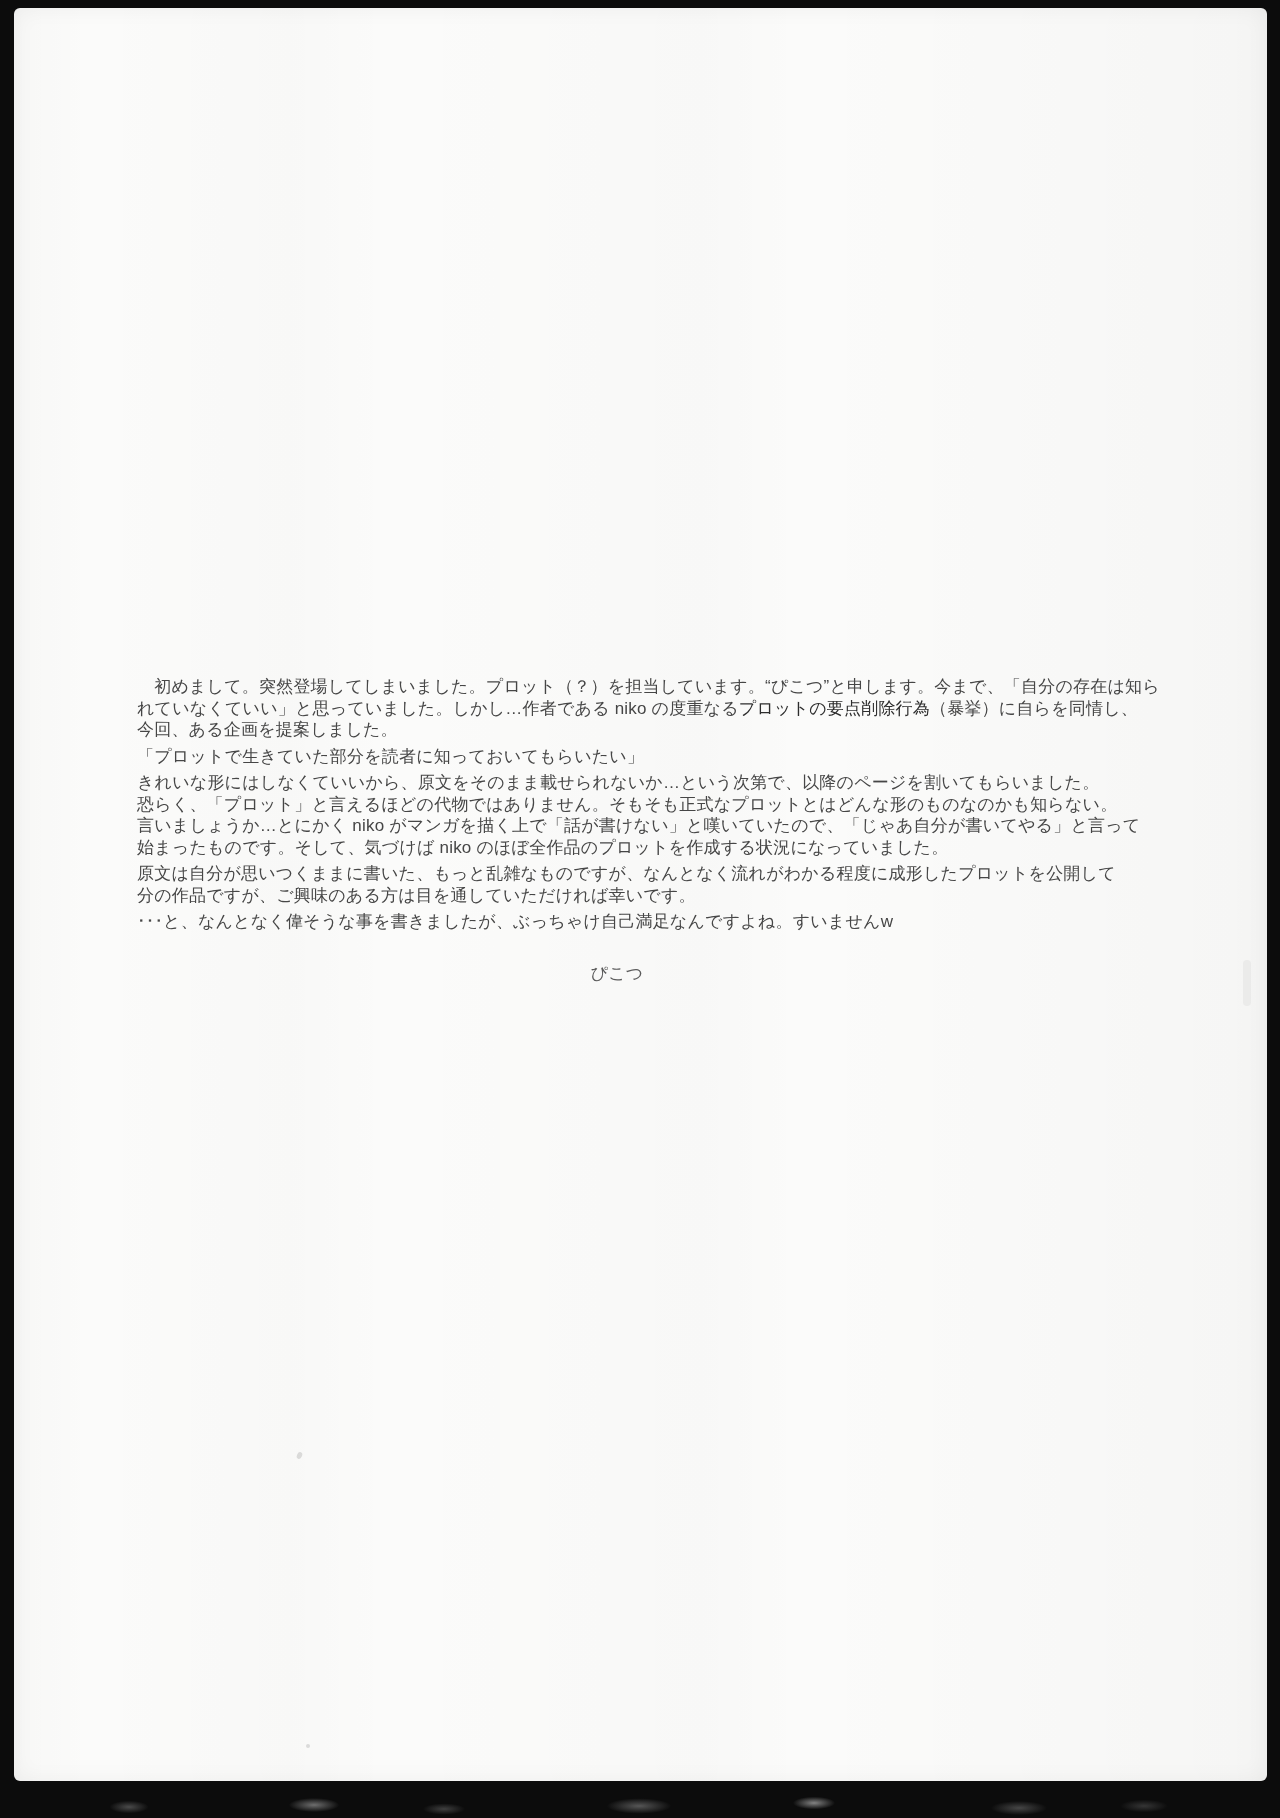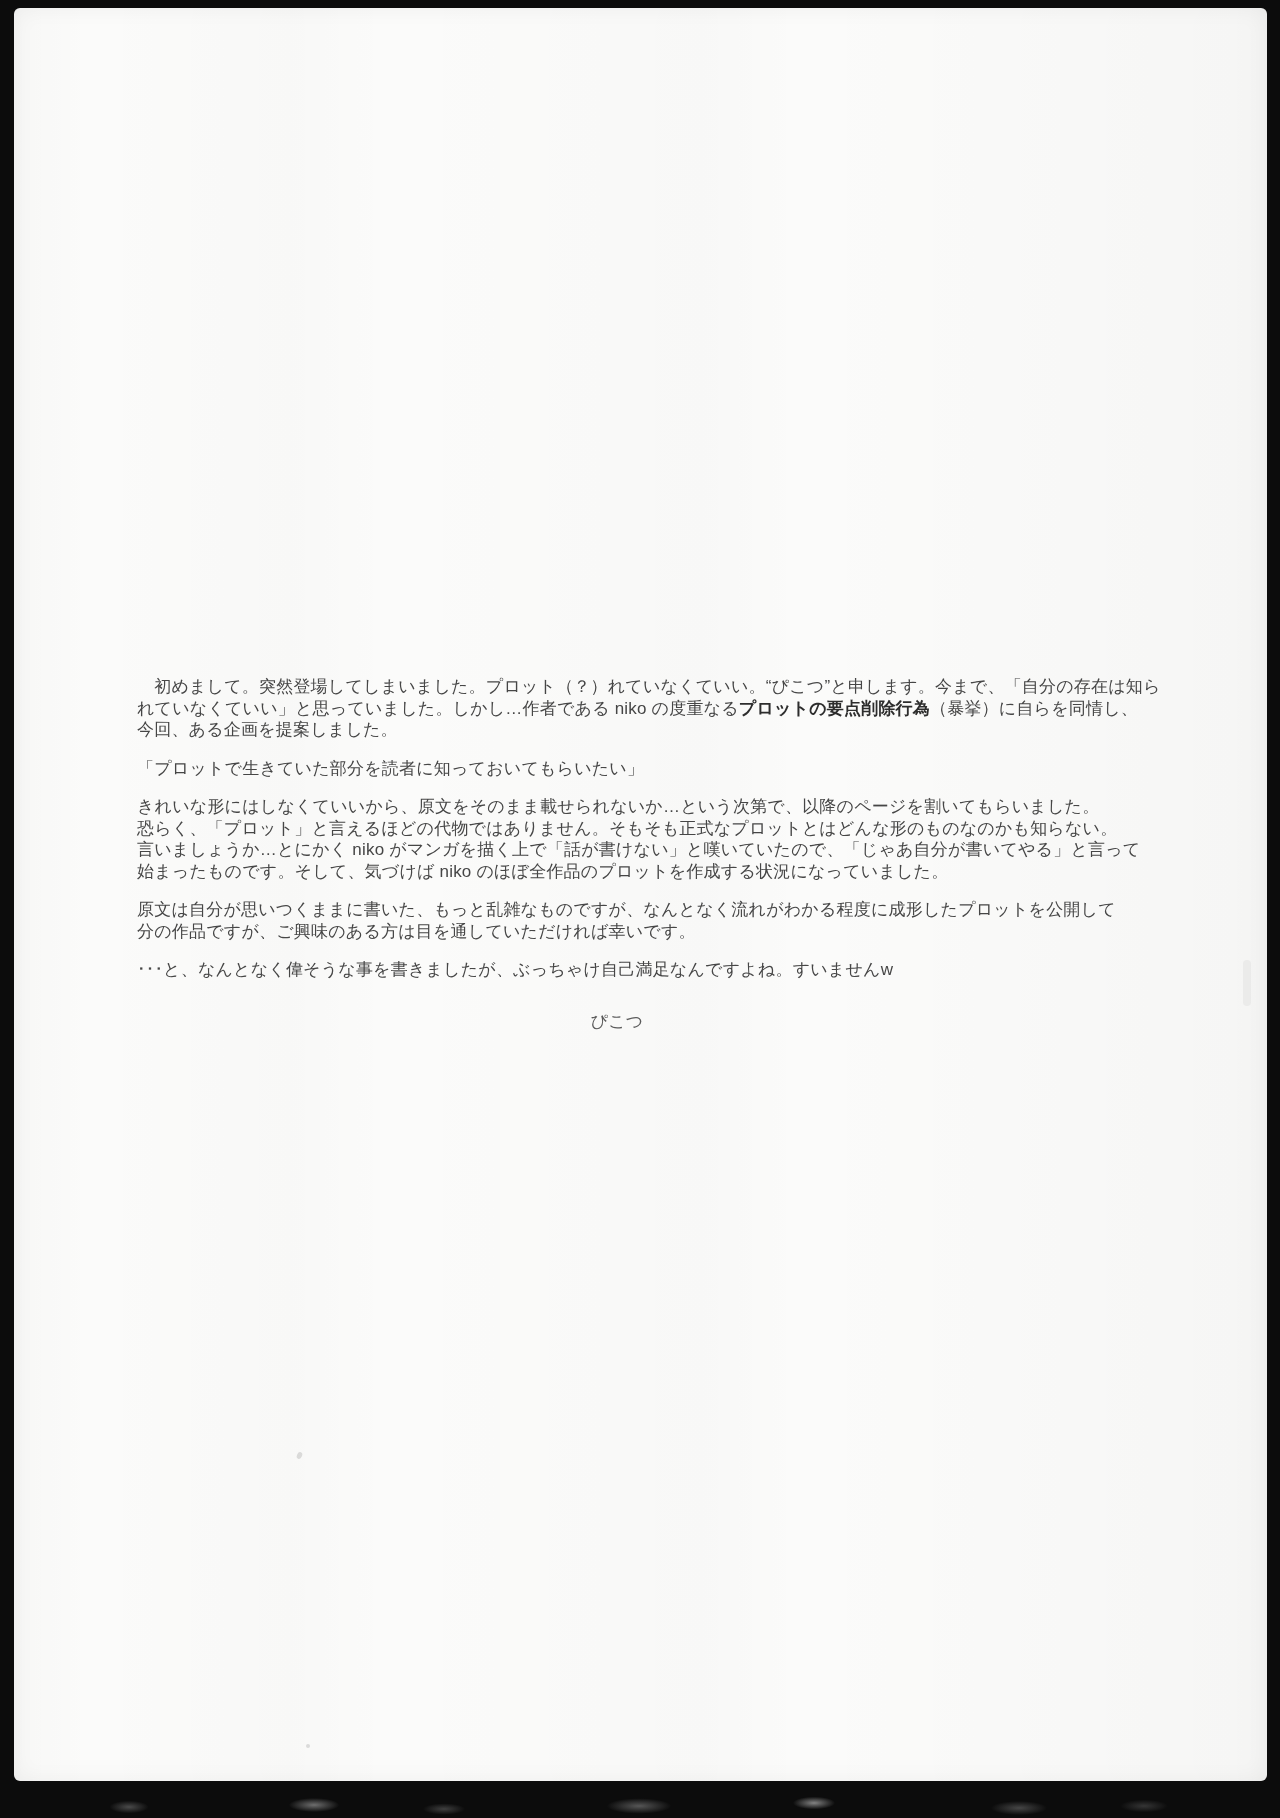--- a/index.html
+++ b/index.html
@@ -48,22 +48,22 @@
   
   .text-block {
     position: absolute;
     top: 676px; left: 137px; width: 962px;
     color: #464646;
     font-size: 17px;
     line-height: 21.5px;
     letter-spacing: 0.2px;
   }
   .line { height: 21.5px; white-space: pre; overflow: visible; }
-  .paragraph + .paragraph { margin-top: 17px; }
-  .bold { font-weight: bold; color: #2d2d2d; }
+  .paragraph + .paragraph { margin-top: 5px; }
+  .bold { font-weight: normal; color: #2d2d2d; }
   .signature {
     margin-top: 30px;
     text-align: center;
     padding-right: 2px;
     color: #5a5a5a;
   }
   
   .speck { position: absolute; background: rgba(60,60,60,0.16); border-radius: 50%; }
   .speck.s1 { left: 297px; top: 1452px; width: 5px; height: 7px; transform: rotate(25deg); }
   .speck.s2 { left: 306px; top: 1744px; width: 4px; height: 4px; }
@@ -74,21 +74,21 @@
 
 <div class="page"></div>
 
 <div class="speck s1"></div>
 <div class="speck s2"></div>
 <div class="speck s3"></div>
 
 <div class="text-block">
   <div>
       <div class="paragraph">
-        <div class="line"><span>　初めまして。突然登場してしまいました。プロット（？）れていなくていい。“ぴこつ”と申します。今まで、「自分の存在は知ら</span></div>
+        <div class="line"><span>　初めまして。突然登場してしまいました。プロット（？）を担当しています。“ぴこつ”と申します。今まで、「自分の存在は知ら</span></div>
         <div class="line"><span>れていなくていい」と思っていました。しかし…作者である niko の度重なる</span><span class="bold">プロットの要点削除行為</span><span>（暴挙）に自らを同情し、</span></div>
         <div class="line"><span>今回、ある企画を提案しました。</span></div>
       </div>
       <div class="paragraph">
         <div class="line"><span>「プロットで生きていた部分を読者に知っておいてもらいたい」</span></div>
       </div>
       <div class="paragraph">
         <div class="line"><span>きれいな形にはしなくていいから、原文をそのまま載せられないか…という次第で、以降のページを割いてもらいました。</span></div>
         <div class="line"><span>恐らく、「プロット」と言えるほどの代物ではありません。そもそも正式なプロットとはどんな形のものなのかも知らない。</span></div>
         <div class="line"><span>言いましょうか…とにかく niko がマンガを描く上で「話が書けない」と嘆いていたので、「じゃあ自分が書いてやる」と言って</span></div>

